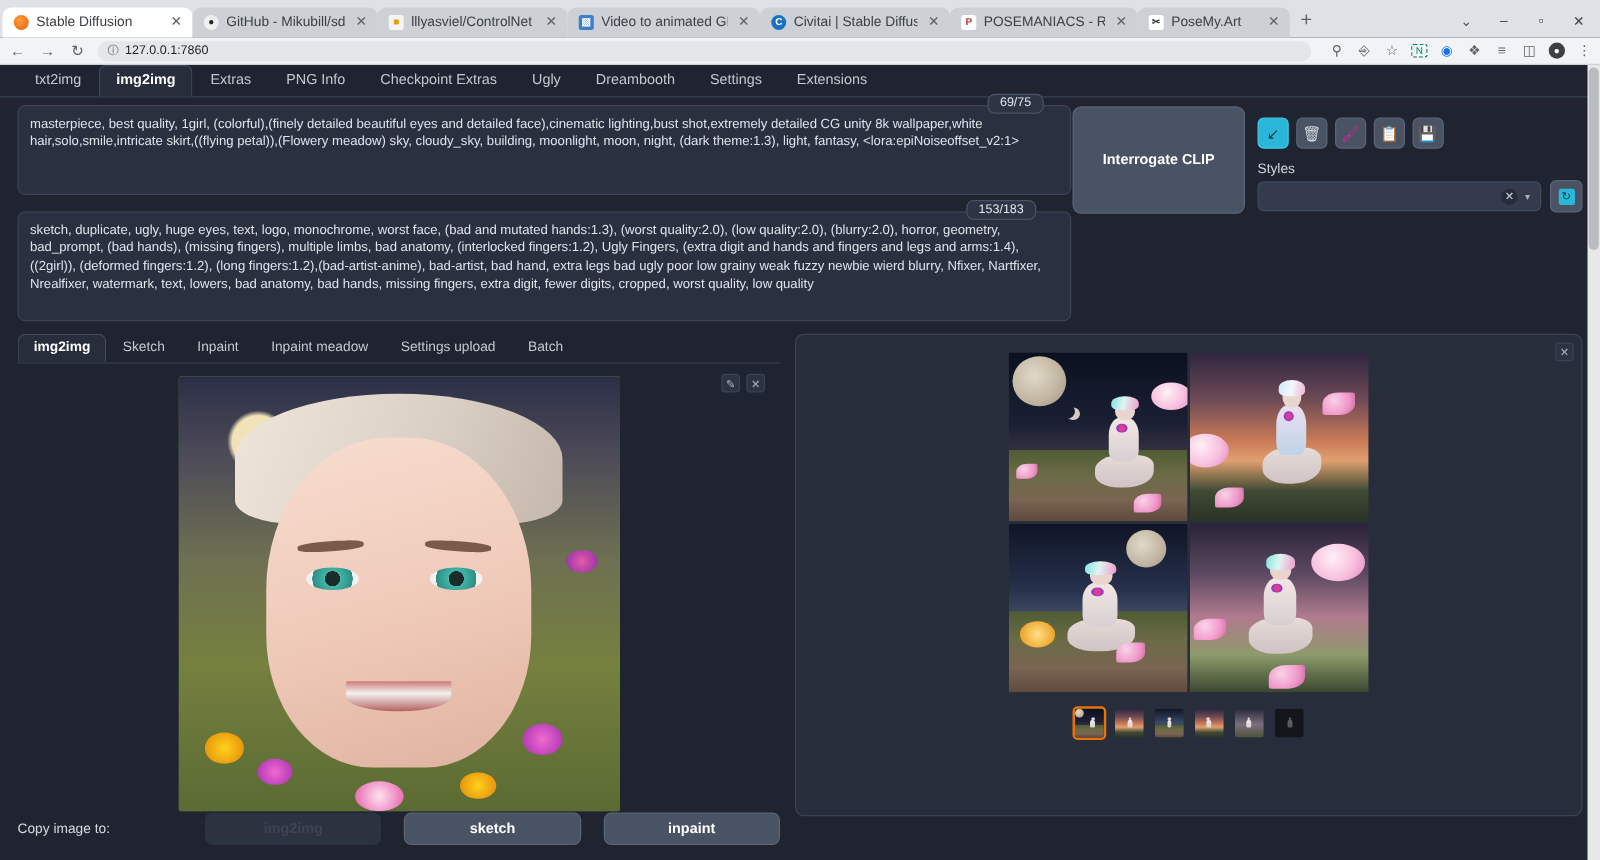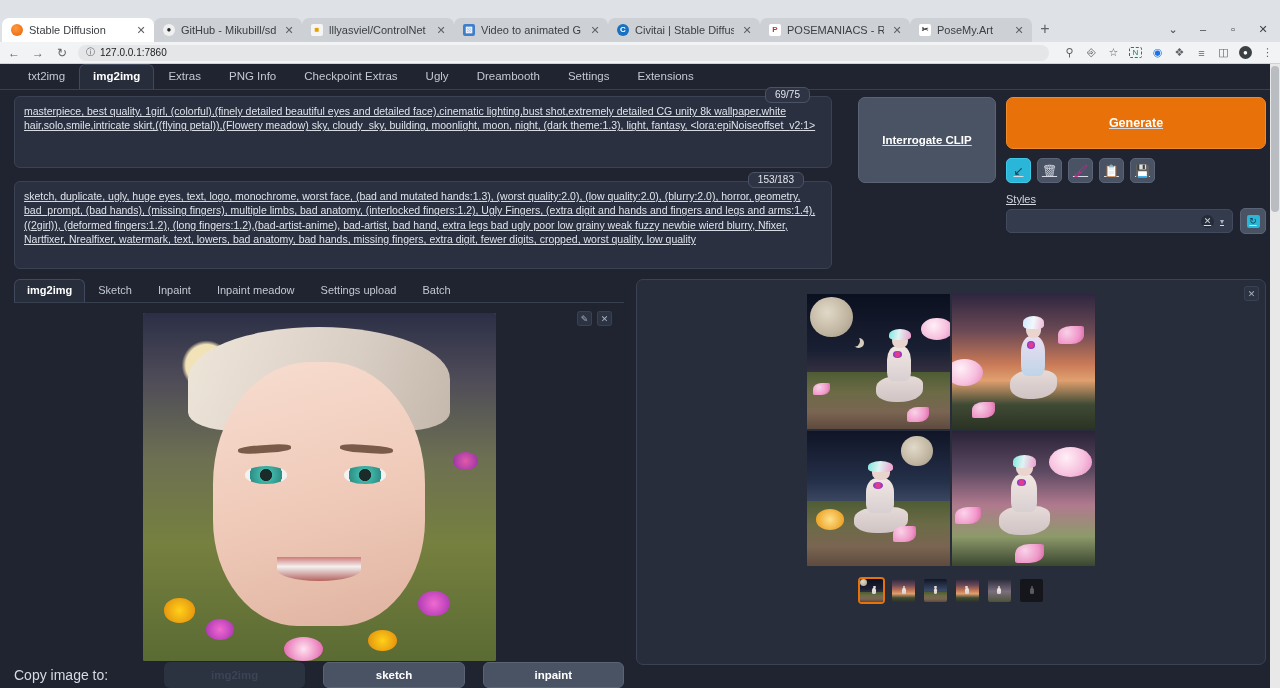--- a/index.html
+++ b/index.html
@@ -5,21 +5,21 @@
   * { box-sizing: border-box; margin: 0; padding: 0; }
   html, body {
     width: 1280px; height: 688px;
     overflow: hidden;
     font-family: "Liberation Sans", sans-serif;
     background: #1f2430;
   }
 
   
   .browser-tabbar {
-    height: 42px;
+    height: 30px;
     background: #dee1e6;
     display: flex;
     align-items: flex-end;
     padding-left: 2px;
     position: relative;
   }
   .btab {
     height: 24px;
     min-width: 0;
     display: flex;
@@ -145,21 +145,21 @@
     border-bottom: none;
     line-height: 13px;
   }
   .apptab.active {
     background: #272d3b;
     border-color: #404a5c;
     color: #ffffff;
     font-weight: bold;
   }
 
-  .prompt-wrap { padding: 6px 14px 0 14px; position: relative; display: flex; gap: 26px; text-decoration: underline; }
+  .prompt-wrap { padding: 6px 14px 0 14px; position: relative; display: flex; gap: 1px; }
   .prompt-col { flex: 1 1 auto; min-width: 0; position: relative; }
 
   .prompt-box {
     background: #2a3040;
     border: 1px solid #3a4254;
     border-radius: 6px;
     padding: 7px 9px;
     font-size: 10.5px;
     line-height: 14.4px;
     color: #dfe3ea;
@@ -296,21 +296,21 @@
     width: 353px; height: 348px;
     border-radius: 2px;
     overflow: hidden;
     position: relative;
     background: #6b7a4e;
   }
   .copyrow {
     display: flex; align-items: center; gap: 0;
     padding-top: 10px;
   }
-  .copylabel { font-size: 14px; color: #d6dae3; flex: 0 0 150px; }
+  .copylabel { font-size: 11px; color: #d6dae3; flex: 0 0 150px; }
   .copybtns { display: flex; gap: 18px; flex: 1 1 auto; }
   .copybtn {
     flex: 1 1 0;
     height: 26px;
     background: #4a5364; border: 1px solid #5a6476;
     border-radius: 6px;
     color: #fff; font-size: 11.5px; font-weight: bold;
     display: flex; align-items: center; justify-content: center;
   }
   .copybtn.disabled {
@@ -550,21 +550,20 @@
       <div class="prompt-box neg">sketch, duplicate, ugly, huge eyes, text, logo, monochrome, worst face, (bad and mutated hands:1.3), (worst quality:2.0), (low quality:2.0), (blurry:2.0), horror, geometry, bad_prompt, (bad hands), (missing fingers), multiple limbs, bad anatomy, (interlocked fingers:1.2), Ugly Fingers, (extra digit and hands and fingers and legs and arms:1.4), ((2girl)), (deformed fingers:1.2), (long fingers:1.2),(bad-artist-anime), bad-artist, bad hand, extra legs
 bad ugly poor low grainy weak fuzzy newbie wierd blurry, Nfixer, Nartfixer, Nrealfixer, watermark, text,
  lowers, bad anatomy, bad hands, missing fingers, extra digit, fewer digits, cropped, worst quality, low quality</div>
     </div>
 
     <div class="right-col">
       <div class="interrogate-col">
         <div class="btn btn-interrogate-clip">Interrogate CLIP</div>
       </div>
       <div class="gen-col">
-        <div class="btn-generate">Generate</div>
         <div class="toolrow">
           <div class="tool-btn cyan">↙</div>
           <div class="tool-btn">🗑</div>
           <div class="tool-btn" style="color:#d6239a">🖌</div>
           <div class="tool-btn">📋</div>
           <div class="tool-btn">💾</div>
         </div>
         <div class="styles-label">Styles</div>
         <div class="styles-row">
           <div class="styles-field">

